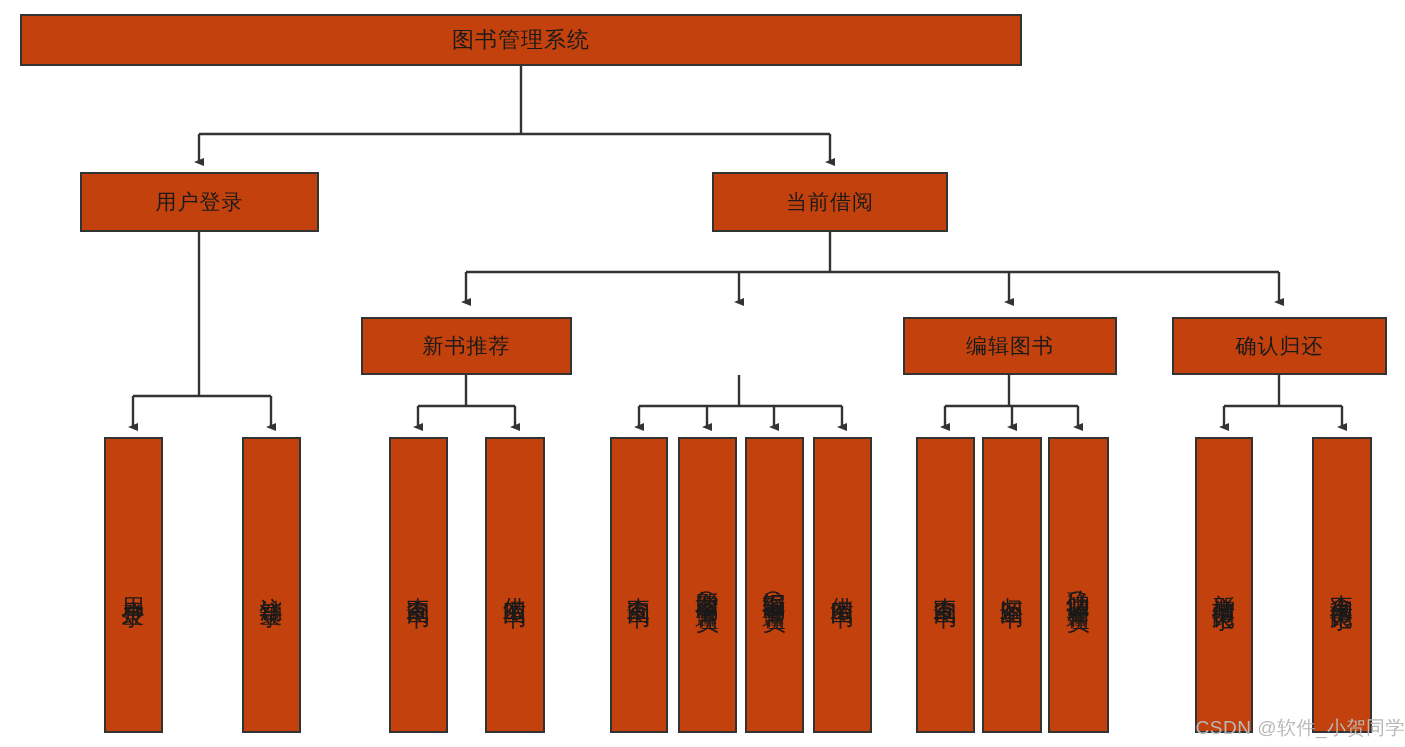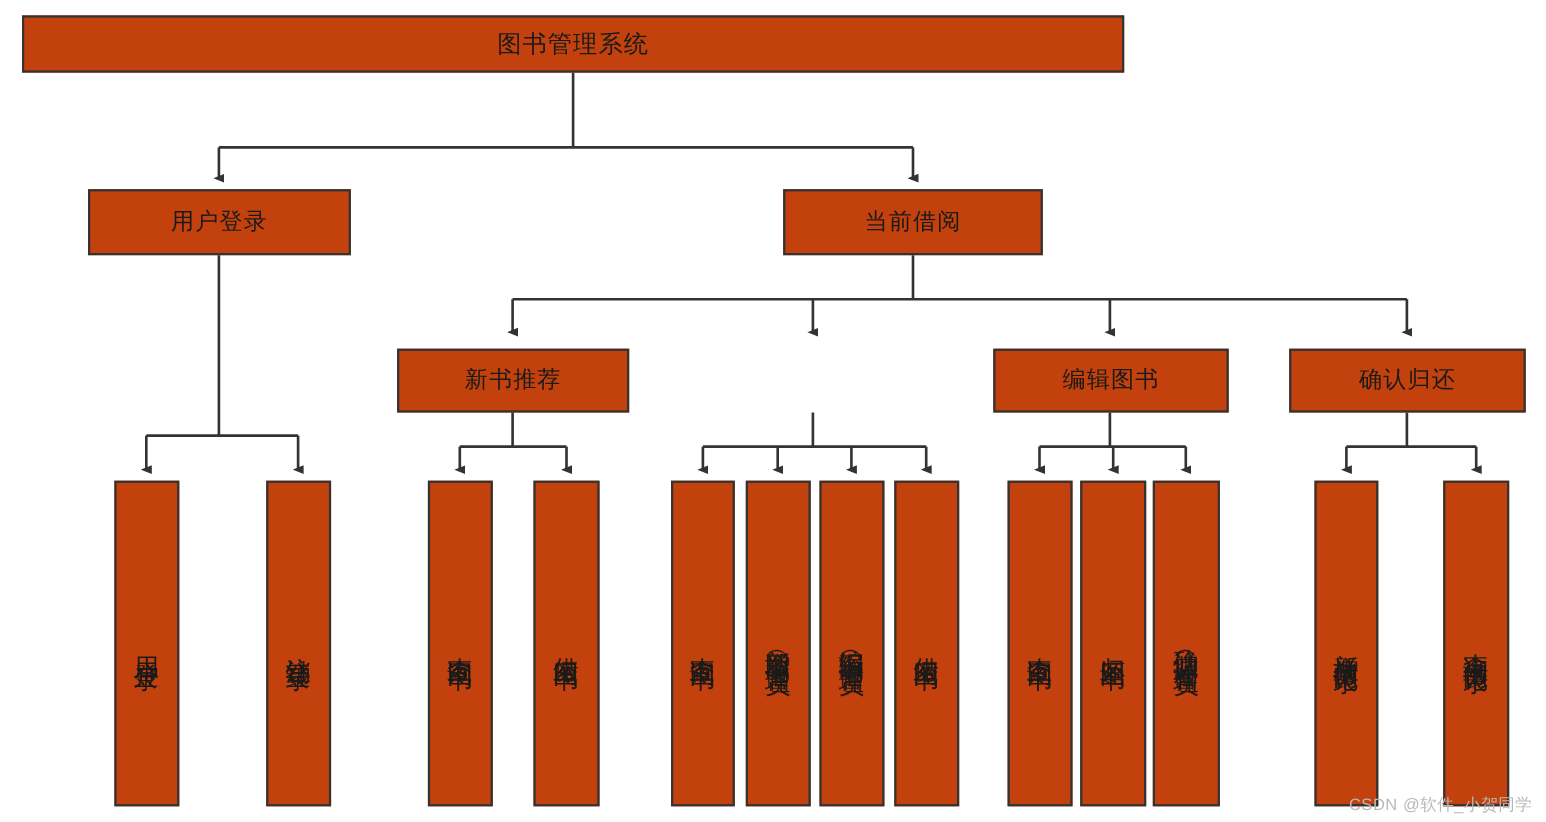--- a/index.html
+++ b/index.html
@@ -52,23 +52,23 @@
     writing-mode:vertical-rl;
     text-orientation:upright;
     font-size:23px;
     line-height:1.05;
     letter-spacing:3px;
     white-space:normal;
     max-height:100%;
   }
   .watermark{
     position:absolute;
-    right:12px;
+    right:0;
     bottom:6px;
-    font-size:15px;
+    font-size:19px;
     color:#b9b9b9;
     letter-spacing:0.5px;
     white-space:nowrap;
     user-select:none;
   }
 </style>
 </head>
 <body>
 
 <div id="canvas">

